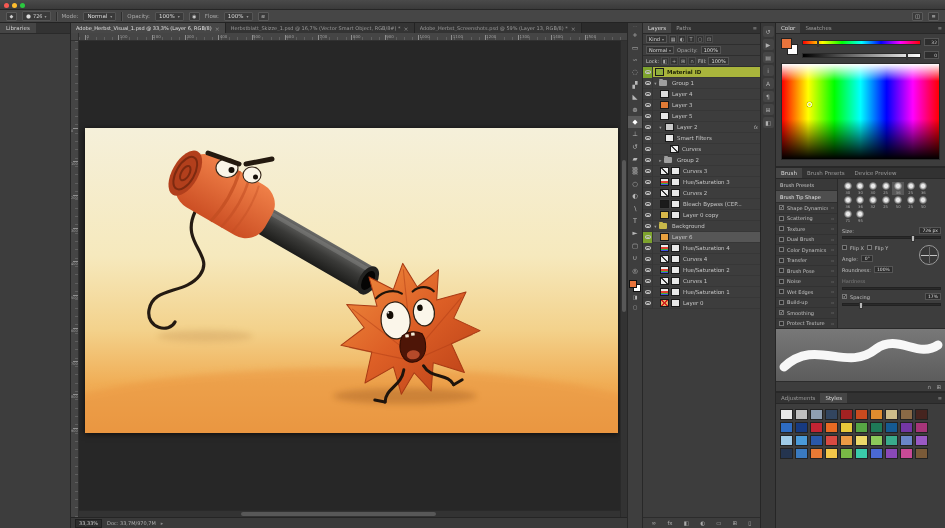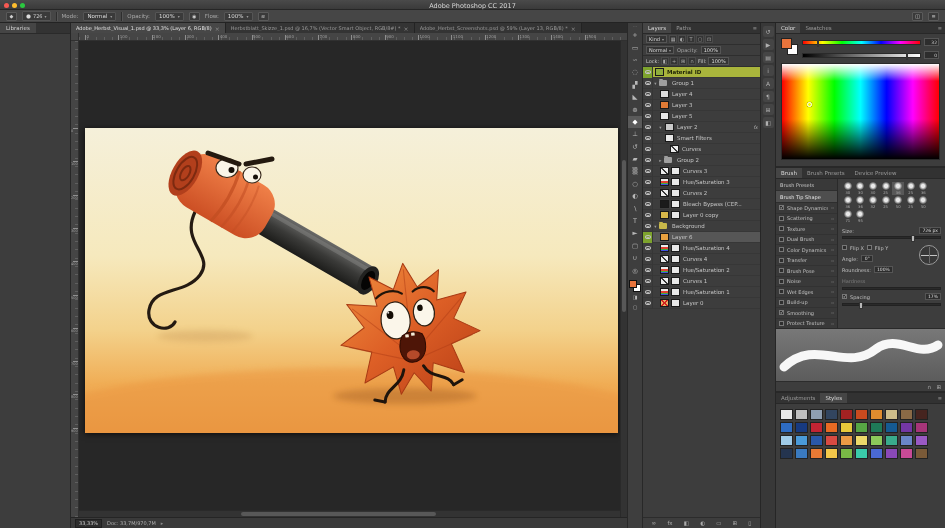--- a/index.html
+++ b/index.html
@@ -153,21 +153,20 @@
 <body>
 
 <div class="app">
 
   <div class="titlebar">
     <div class="lights">
       <span class="light red"></span>
       <span class="light yellow"></span>
       <span class="light greenl"></span>
     </div>
-    <div class="title">Adobe Photoshop CC 2017</div>
   </div>
 
   <div class="optionsbar">
     <span class="obicon">◆</span>
     <span class="brushchip">
       <span class="brushdot"></span>
       <span class="chipnum">726</span>
       <span class="caret-s">▾</span>
     </span>
     <span class="obsep"></span>

